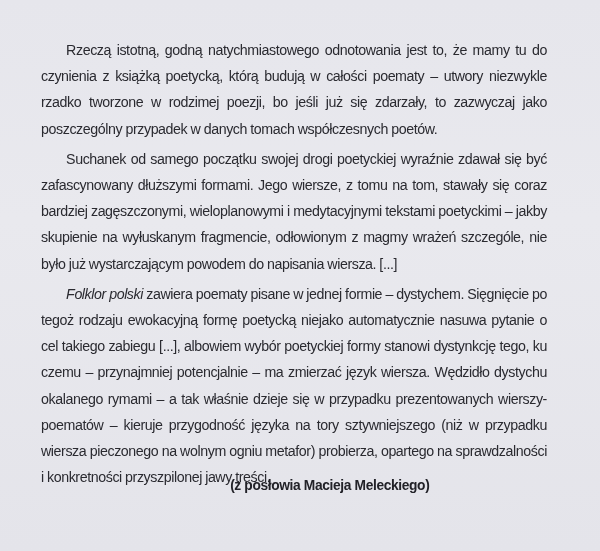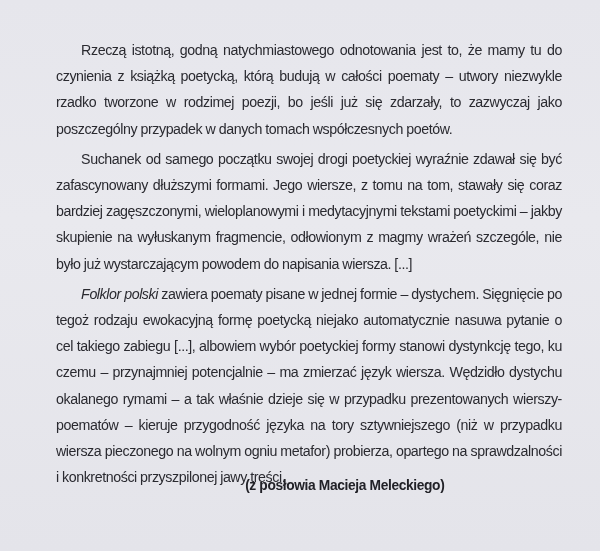--- a/index.html
+++ b/index.html
@@ -3,21 +3,21 @@
 <meta charset="utf-8">
 <style>
   html, body { margin: 0; padding: 0; }
   body {
     width: 600px; height: 551px; overflow: hidden;
     background: linear-gradient(180deg, #e6e6ec 0%, #e9e9ee 40%, #e4e4ea 100%);
     font-family: "Liberation Sans", sans-serif;
     color: #2a2a30;
   }
   .page {
-    position: absolute; left: 18px; top: 0; width: 484px; height: 551px;
+    position: absolute; left: 3px; top: 0; width: 484px; height: 551px;
   }
   .text {
     position: absolute; left: 38px; top: 37px; width: 506px;
   }
   .para {
     margin: 0 0 4px 0;
     font-size: 15.3px;
     line-height: 26.2px;
     text-align: justify;
     text-indent: 27px;

